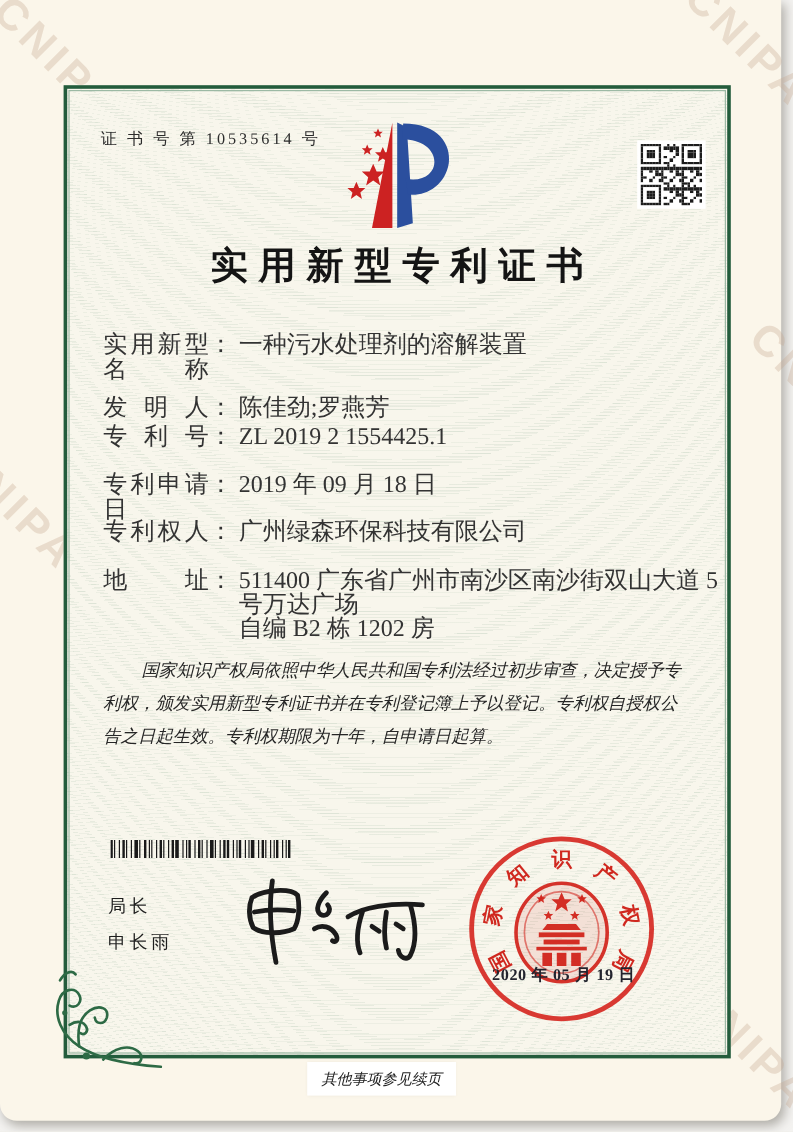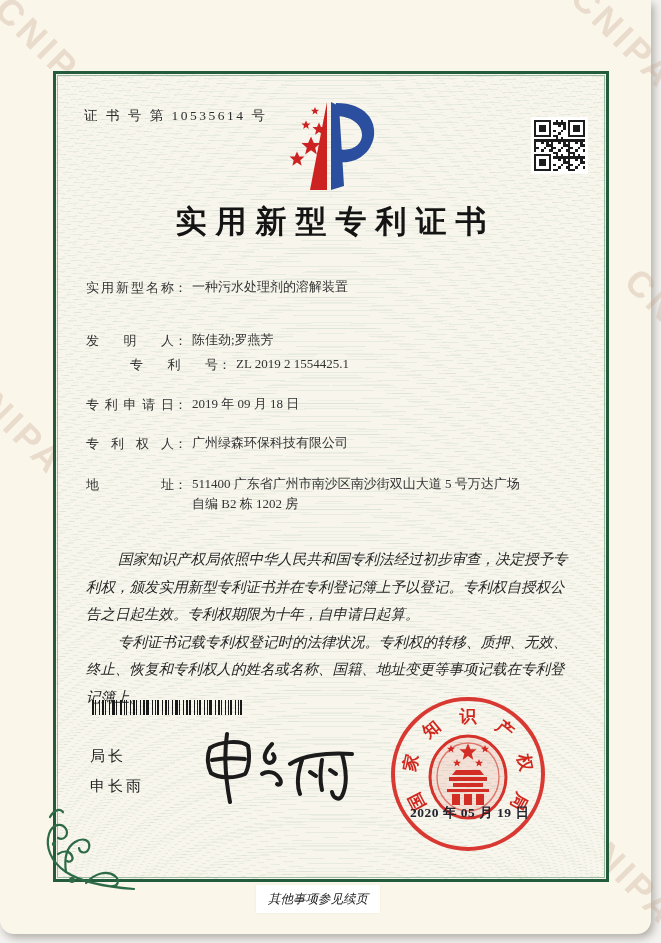--- a/index.html
+++ b/index.html
@@ -16,21 +16,21 @@
   .frame-inner{position:absolute;inset:1px;border:1px solid #9cb9a4;}
   .wm{position:absolute;z-index:2;font:bold 36px "Liberation Sans", sans-serif;letter-spacing:4px;
       color:rgba(196,166,144,.33);transform:rotate(45deg);pointer-events:none;white-space:nowrap;}
   .content{position:absolute;inset:0;z-index:5;color:#2e2e2e;text-decoration:underline;}
   .cert-no{position:absolute;left:84px;top:107px;font-size:13.5px;letter-spacing:2.5px;color:#2c2c2c;}
   .title{position:absolute;left:53px;top:201px;width:556px;text-align:center;font-size:31px;font-weight:bold;
          letter-spacing:9px;text-indent:9px;color:#141414;}
   .qr{position:absolute;left:531px;top:117px;width:57px;height:57px;background:#fff;padding:3px;box-sizing:border-box;
       display:grid;grid-template-columns:repeat(21,1fr);grid-template-rows:repeat(21,1fr);}
   .qr .qb{background:#1c1c1c;} .qr .qw{background:#fff;}
-  .row{position:absolute;left:86px;font-size:13px;line-height:21px;color:#333;}
+  .row{position:absolute;left:86px;font-size:20px;line-height:21px;color:#333;}
   .flabel{display:inline-block;width:88px;text-align:justify;text-align-last:justify;text-justify:inter-character;vertical-align:top;}
   .colon{margin-right:5px;}
   .fvalue{display:inline-block;vertical-align:top;max-width:400px;line-height:20px;}
   .glabel{letter-spacing:2.5px;}
   .grant2{position:absolute;left:345px;top:0;}
   .body-text{position:absolute;left:86px;top:546px;width:492px;font-size:14.5px;line-height:27.5px;
              color:#262626;font-style:italic;}
   .body-text p{margin:0;text-indent:2.2em;}
   .barcode{position:absolute;left:92px;top:700px;width:176px;height:15px;display:flex;overflow:hidden;}
   .barcode div{height:100%;background:#191919;flex:none;}
@@ -532,36 +532,35 @@
       </div>
 
     <div class="title">实用新型专利证书</div>
 
     <div class="row" style="top:277px;">
       <span class="flabel">实用新型名称</span><span class="colon">：</span><span class="fvalue">一种污水处理剂的溶解装置</span>
     </div>
     <div class="row" style="top:330px;">
       <span class="flabel">发明人</span><span class="colon">：</span><span class="fvalue">陈佳劲;罗燕芳</span>
     </div>
-    <div class="row" style="top:354px;margin-left:44px;">
+    <div class="row" style="top:354px;">
       <span class="flabel">专利号</span><span class="colon">：</span><span class="fvalue">ZL 2019 2 1554425.1</span>
     </div>
     <div class="row" style="top:394px;">
       <span class="flabel">专利申请日</span><span class="colon">：</span><span class="fvalue">2019 年 09 月 18 日</span>
     </div>
     <div class="row" style="top:433px;">
       <span class="flabel">专利权人</span><span class="colon">：</span><span class="fvalue">广州绿森环保科技有限公司</span>
     </div>
     <div class="row" style="top:474px;">
       <span class="flabel">地址</span><span class="colon">：</span><span class="fvalue"><span>511400 广东省广州市南沙区南沙街双山大道 5 号万达广场</span><br><span>自编 B2 栋 1202 房</span></span>
     </div>
 
     <div class="body-text">
       <p>国家知识产权局依照中华人民共和国专利法经过初步审查，决定授予专利权，颁发实用新型专利证书并在专利登记簿上予以登记。专利权自授权公告之日起生效。专利权期限为十年，自申请日起算。</p>
-      <p>专利证书记载专利权登记时的法律状况。专利权的转移、质押、无效、终止、恢复和专利权人的姓名或名称、国籍、地址变更等事项记载在专利登记簿上。</p>
     </div>
 
     <div class="barcode" id="barcode">
         <div style="width: 2px; margin-right: 1px;"></div>
         <div style="width: 1px; margin-right: 3px;"></div>
         <div style="width: 1px; margin-right: 2px;"></div>
         <div style="width: 2px; margin-right: 1px;"></div>
         <div style="width: 1px; margin-right: 3px;"></div>
         <div style="width: 1px; margin-right: 2px;"></div>
         <div style="width: 3px; margin-right: 1px;"></div>

